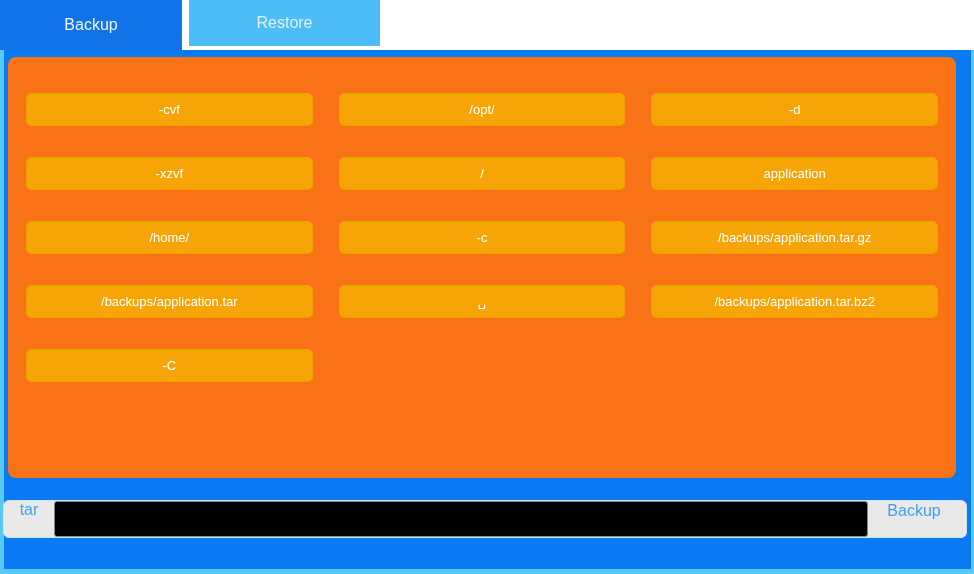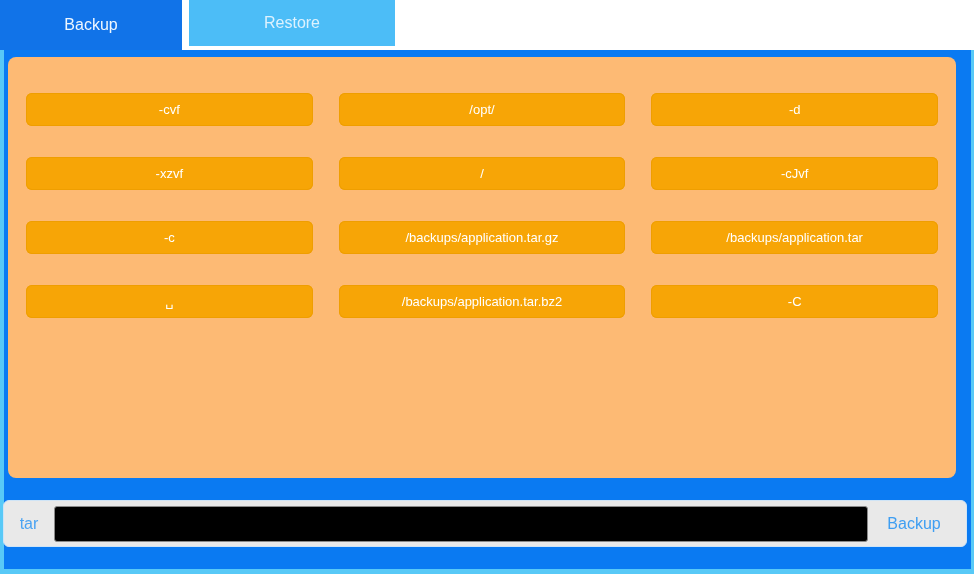--- a/index.html
+++ b/index.html
@@ -10,35 +10,35 @@
   .main-bg{position:absolute;top:50px;left:0;right:0;bottom:0;
     background:#0a7af2;
     border-left:4px solid #58c9f7;border-right:3px solid #58c9f7;border-bottom:5px solid #58c9f7;
     box-sizing:border-box;}
 
   
   .tabbar{position:absolute;top:0;left:0;right:0;height:50px;background:#ffffff;}
   .tab{position:absolute;top:0;display:flex;align-items:center;justify-content:center;
     font-size:16px;cursor:pointer;}
   .tab-active{left:0;width:182px;height:50px;background:#1173e8;color:#eef7ff;}
-  .tab-inactive{left:189px;width:206px;height:46px;background:#4cbdf7;color:#ddf2fe;}
+  .tab-inactive{left:189px;width:191px;height:46px;background:#4cbdf7;color:#ddf2fe;}
 
   
-  .board{position:absolute;left:8px;top:57px;width:948px;height:421px;background:#fdba74;
+  .board{position:absolute;left:8px;top:57px;width:948px;height:421px;background:#f97316;
     border-radius:8px;box-sizing:border-box;padding:36px 18px 0 18px;
     display:grid;grid-template-columns:repeat(3,1fr);column-gap:26px;row-gap:31px;
     align-content:start;}
   .token{height:33px;background:#f7a506;border-radius:6px;color:#ffffff;
     display:flex;align-items:center;justify-content:center;font-size:13px;
     cursor:pointer;box-shadow:0 0 0 1px #ef9e00 inset;}
 
   
-  .cmdbar{position:absolute;left:3px;top:500px;width:964px;height:47px;background:#e9e9e9;
+  .cmdbar{position:absolute;left:3px;top:500px;width:964px;height:38px;background:#e9e9e9;
     border:1px solid #cfe4f6;border-radius:6px;box-sizing:border-box;
-    display:flex;align-items:center;padding:0 6px 0 0;}
+    display:flex;align-items:flex-start;padding:0 6px 0 0;}
   .cmd-prefix{width:50px;text-align:center;color:#4aa3f2;font-size:16px;flex:0 0 auto;}
   .cmd-input{flex:1 1 auto;height:36px;background:#000000;border:1px solid #8a8a8a;
     border-radius:3px;color:#ffffff;font-size:14px;padding:0 8px;box-sizing:border-box;
     font-family:"Liberation Sans",sans-serif;}
   .cmd-action{flex:0 0 auto;width:92px;text-align:center;color:#3e9ef2;font-size:16px;
     background:transparent;border:none;cursor:pointer;font-family:"Liberation Sans",sans-serif;}
 </style>
 </head>
 <body>
 
@@ -50,21 +50,22 @@
     <div class="tab tab-active">Backup</div>
     <div class="tab tab-inactive">Restore</div>
   </div>
 
   <div class="board">
     <div class="token">-cvf</div>
     <div class="token">/opt/</div>
     <div class="token">-d</div>
     <div class="token">-xzvf</div>
     <div class="token">/</div>
-    <div class="token">-cJvf</div>
+    <div class="token">application</div>
+    <div class="token">/home/</div>
     <div class="token">-c</div>
     <div class="token">/backups/application.tar.gz</div>
     <div class="token">/backups/application.tar</div>
     <div class="token">␣</div>
     <div class="token">/backups/application.tar.bz2</div>
     <div class="token">-C</div>
   </div>
 
   <div class="cmdbar">
     <div class="cmd-prefix">tar</div>

